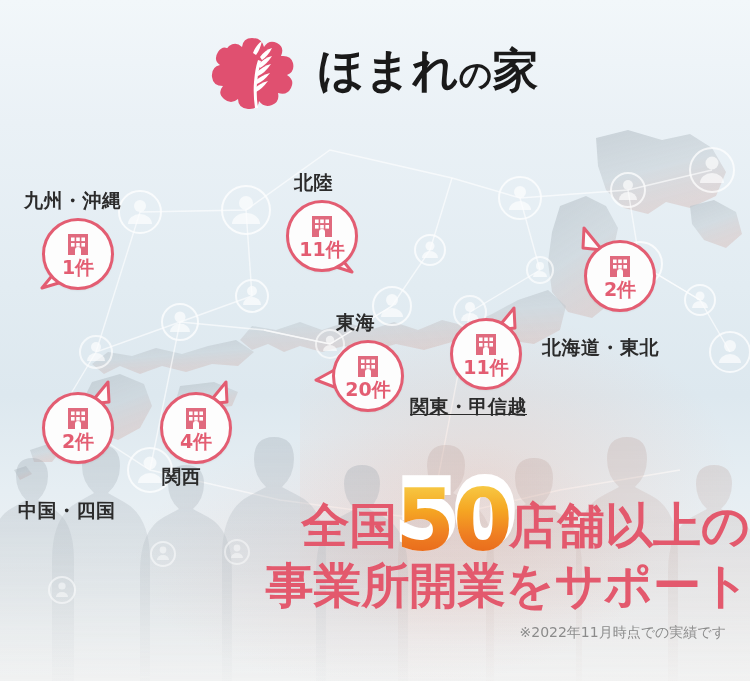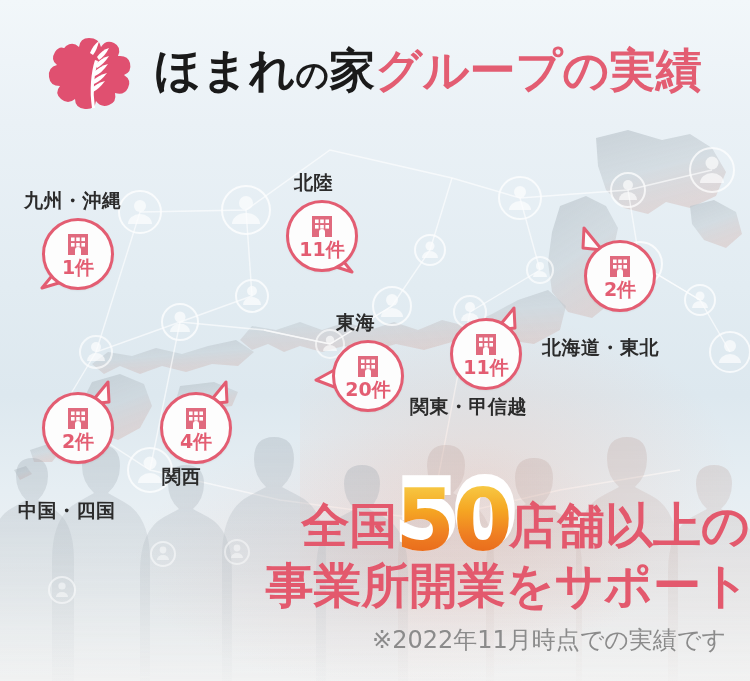--- a/index.html
+++ b/index.html
@@ -77,21 +77,21 @@
   }
   .big50-wrap{position:relative;display:inline-block;}
   .big50-stroke{
     position:absolute;left:0;top:0;font-size:86px;line-height:.8;font-weight:bold;
     font-family:"DejaVu Sans","Liberation Sans",sans-serif;color:#fff;
     -webkit-text-stroke:8px #fff;letter-spacing:-2px;z-index:0;
     text-shadow:0 2px 4px rgba(150,120,100,.35);
   }
 
   .footnote{
-    position:absolute;right:24px;top:624px;font-size:24px;color:#8b8b8b;
+    position:absolute;right:24px;top:624px;font-size:14px;color:#8b8b8b;
     font-family:"DejaVu Sans","Liberation Sans",sans-serif;white-space:nowrap;
   }
 </style>
 </head>
 <body>
 
 <div id="stage">
 
   <svg class="bg-layer bg-map" viewBox="0 0 750 681" xmlns="http://www.w3.org/2000/svg">
     <defs>
@@ -295,21 +295,20 @@
         <path d="M49 27 q5 -7 12 -9 q-4 8 -10 12 Z"></path>
         <path d="M47 35 q6 -7 14 -9 q-5 8 -12 12 Z"></path>
         <path d="M45 43 q7 -7 15 -9 q-6 9 -13 12 Z"></path>
         <path d="M44 51 q7 -6 15 -8 q-6 8 -13 11 Z"></path>
         <path d="M43 59 q6 -6 14 -8 q-6 8 -12 11 Z"></path>
         <path d="M42 23 q3 -8 9 -12 q-2 9 -6 14 Z"></path>
       </g>
     </svg>
     <div class="title">
       <span class="t-a"><span><span>ほ</span><span>ま</span><span>れ</span><span class="small">の</span><span>家</span></span></span>
-      <span class="t-b">グループの実績</span>
     </div>
   </div>
 
   <div class="region" style="left:28px;top:188px;">
     <div class="label" style="left:-4px;top:0px;">九州・沖縄</div>
     <div class="bubble" style="position:absolute;left:14px;top:30px;">
       <svg class="tail" style="left:-2px;top:46px;" viewBox="0 0 26 26">
           <path d="M20 2 L2 24 L22 18 Z" fill="#fdfdfd" stroke="#e35d72" stroke-width="3" stroke-linejoin="round"></path>
         </svg>
       <div class="disc">
@@ -388,21 +387,21 @@
             <rect x="11.2" y="12" width="3.6" height="3.6" fill="#fff"></rect>
             <rect x="16.4" y="12" width="3.6" height="3.6" fill="#fff"></rect>
           <path d="M10 24 L10 19 a3 3 0 0 1 6 0 L16 24 Z" fill="#fff"></path>
         </svg>
         <div class="cnt">20件</div>
       </div>
     </div>
   </div>
 
   <div class="region" style="left:412px;top:318px;">
-    <div class="label" style="left:-2px;top:76px;">関東・甲信越</div>
+    <div class="label" style="left:-2px;top:76px;text-decoration:underline;">関東・甲信越</div>
     <div class="bubble" style="position:absolute;left:38px;top:0px;">
       <svg class="tail" style="left:42px;top:-12px;" viewBox="0 0 26 26">
           <path d="M4 24 L22 2 L23 22 Z" fill="#fdfdfd" stroke="#e35d72" stroke-width="3" stroke-linejoin="round"></path>
         </svg>
       <div class="disc">
         <svg class="bldg" viewBox="0 0 26 26">
           <rect x="3" y="3" width="20" height="21" fill="#e06a7e"></rect>
           <rect x="6" y="6.5" width="3.6" height="3.6" fill="#fff"></rect>
             <rect x="11.2" y="6.5" width="3.6" height="3.6" fill="#fff"></rect>
             <rect x="16.4" y="6.5" width="3.6" height="3.6" fill="#fff"></rect>

